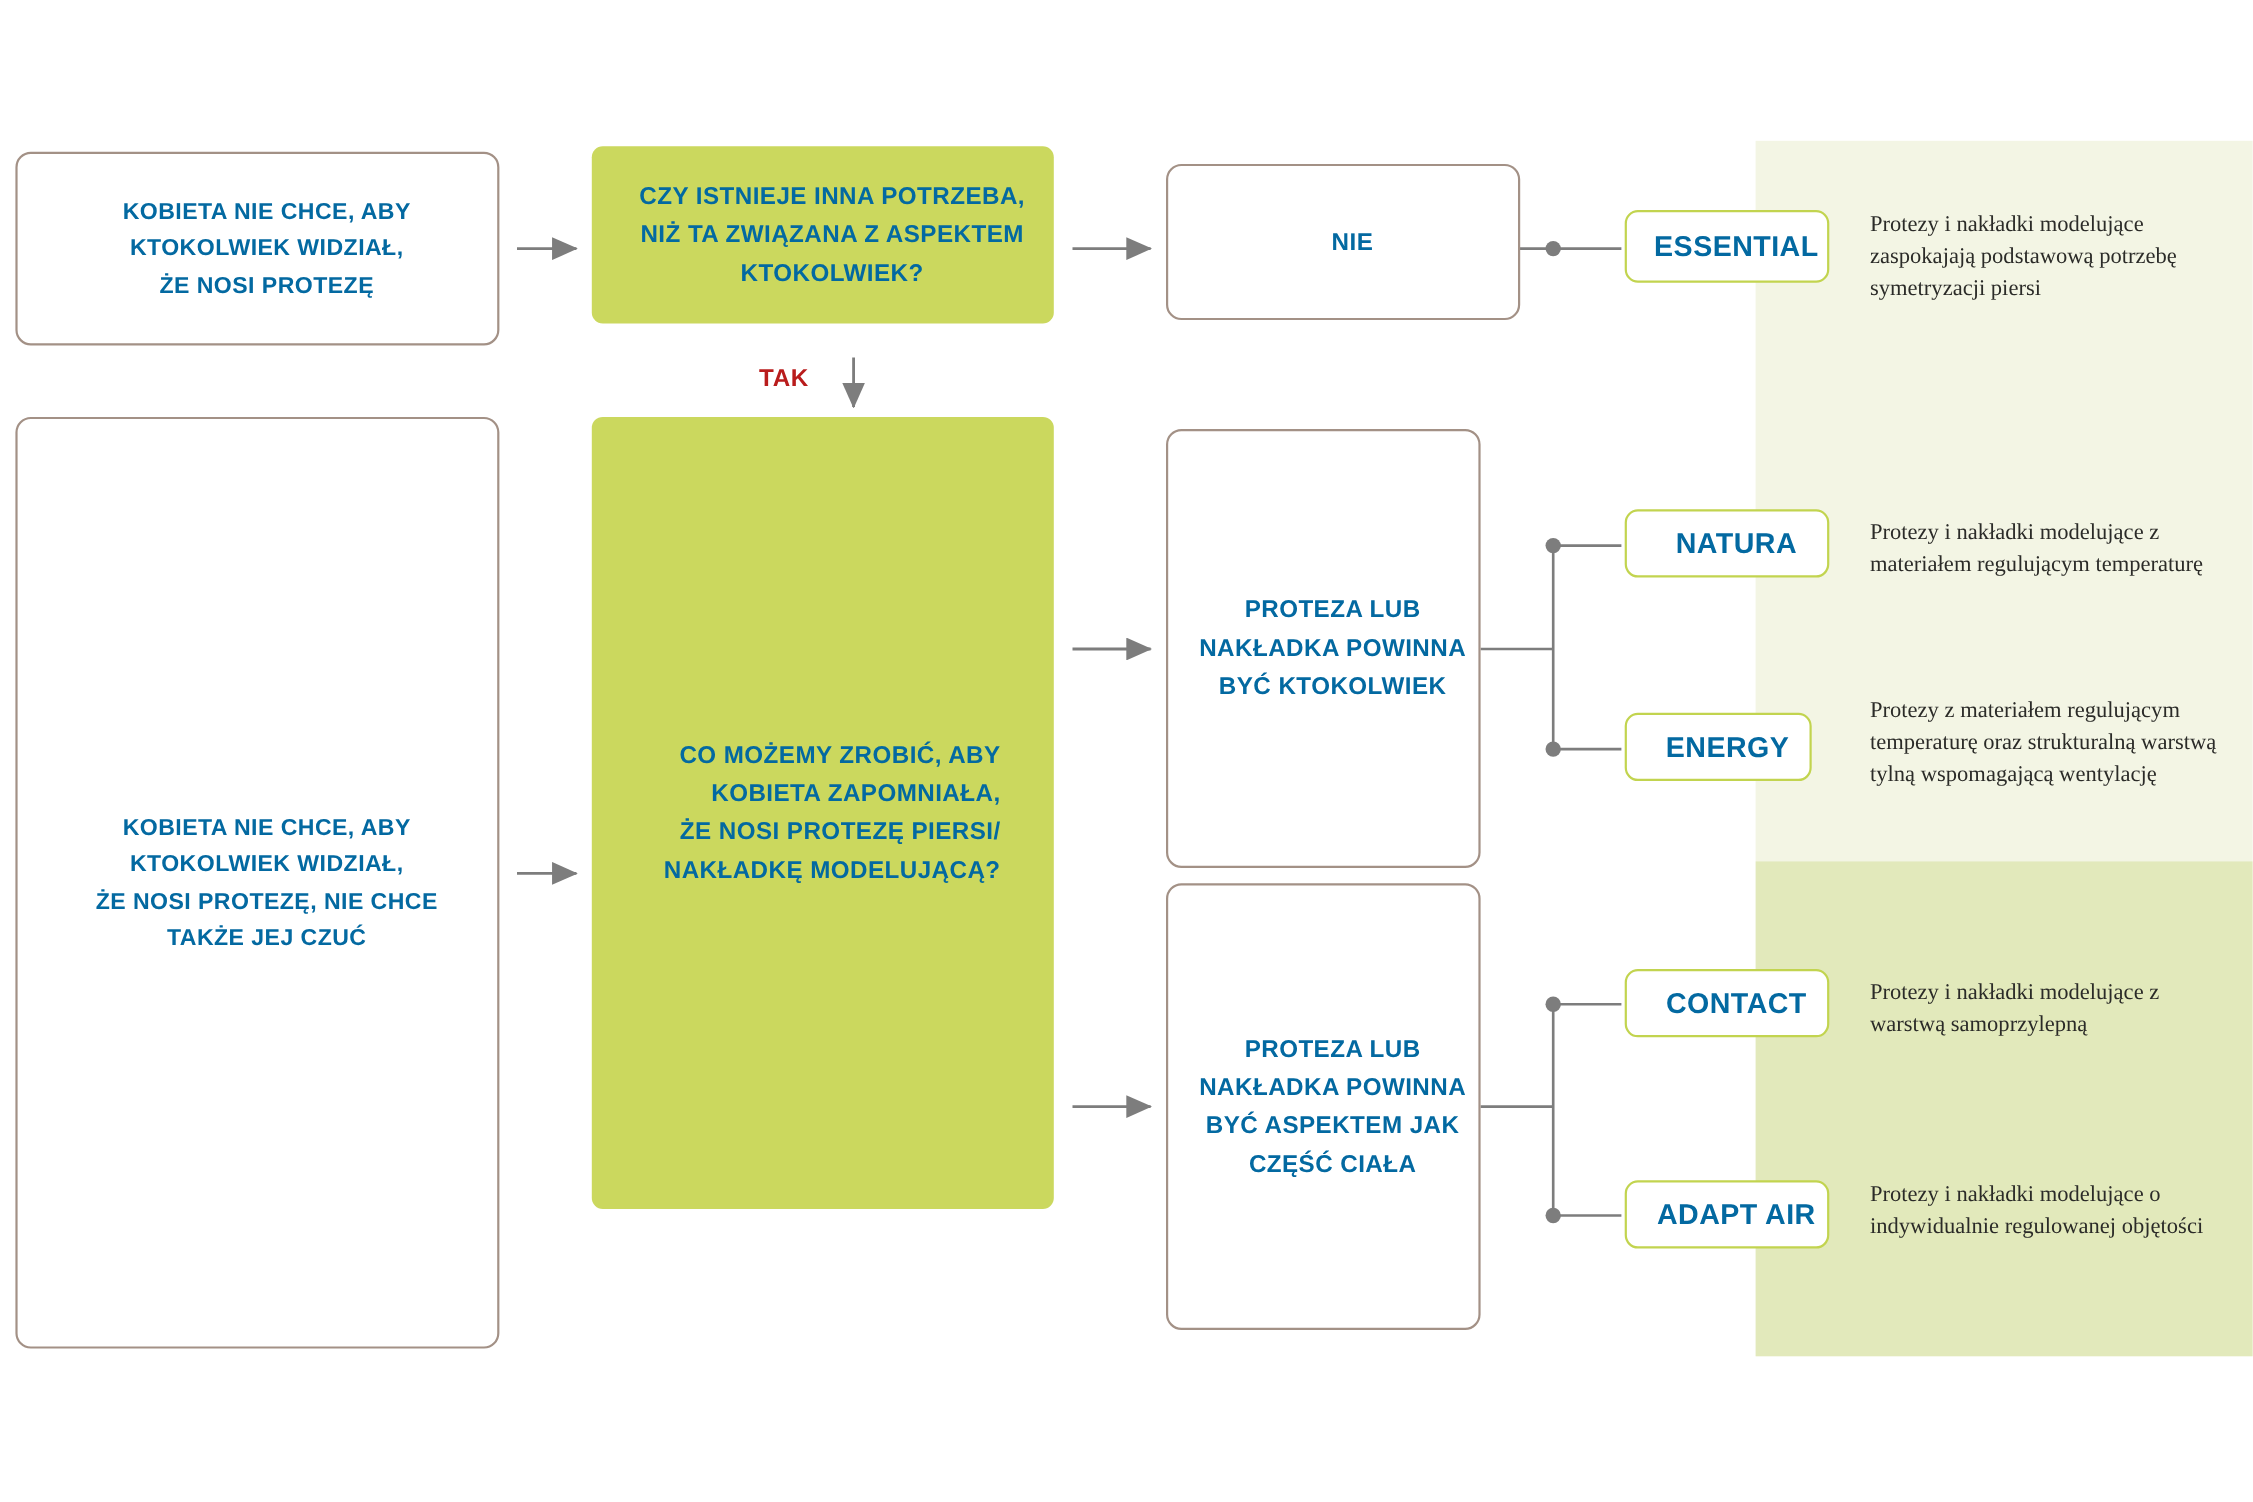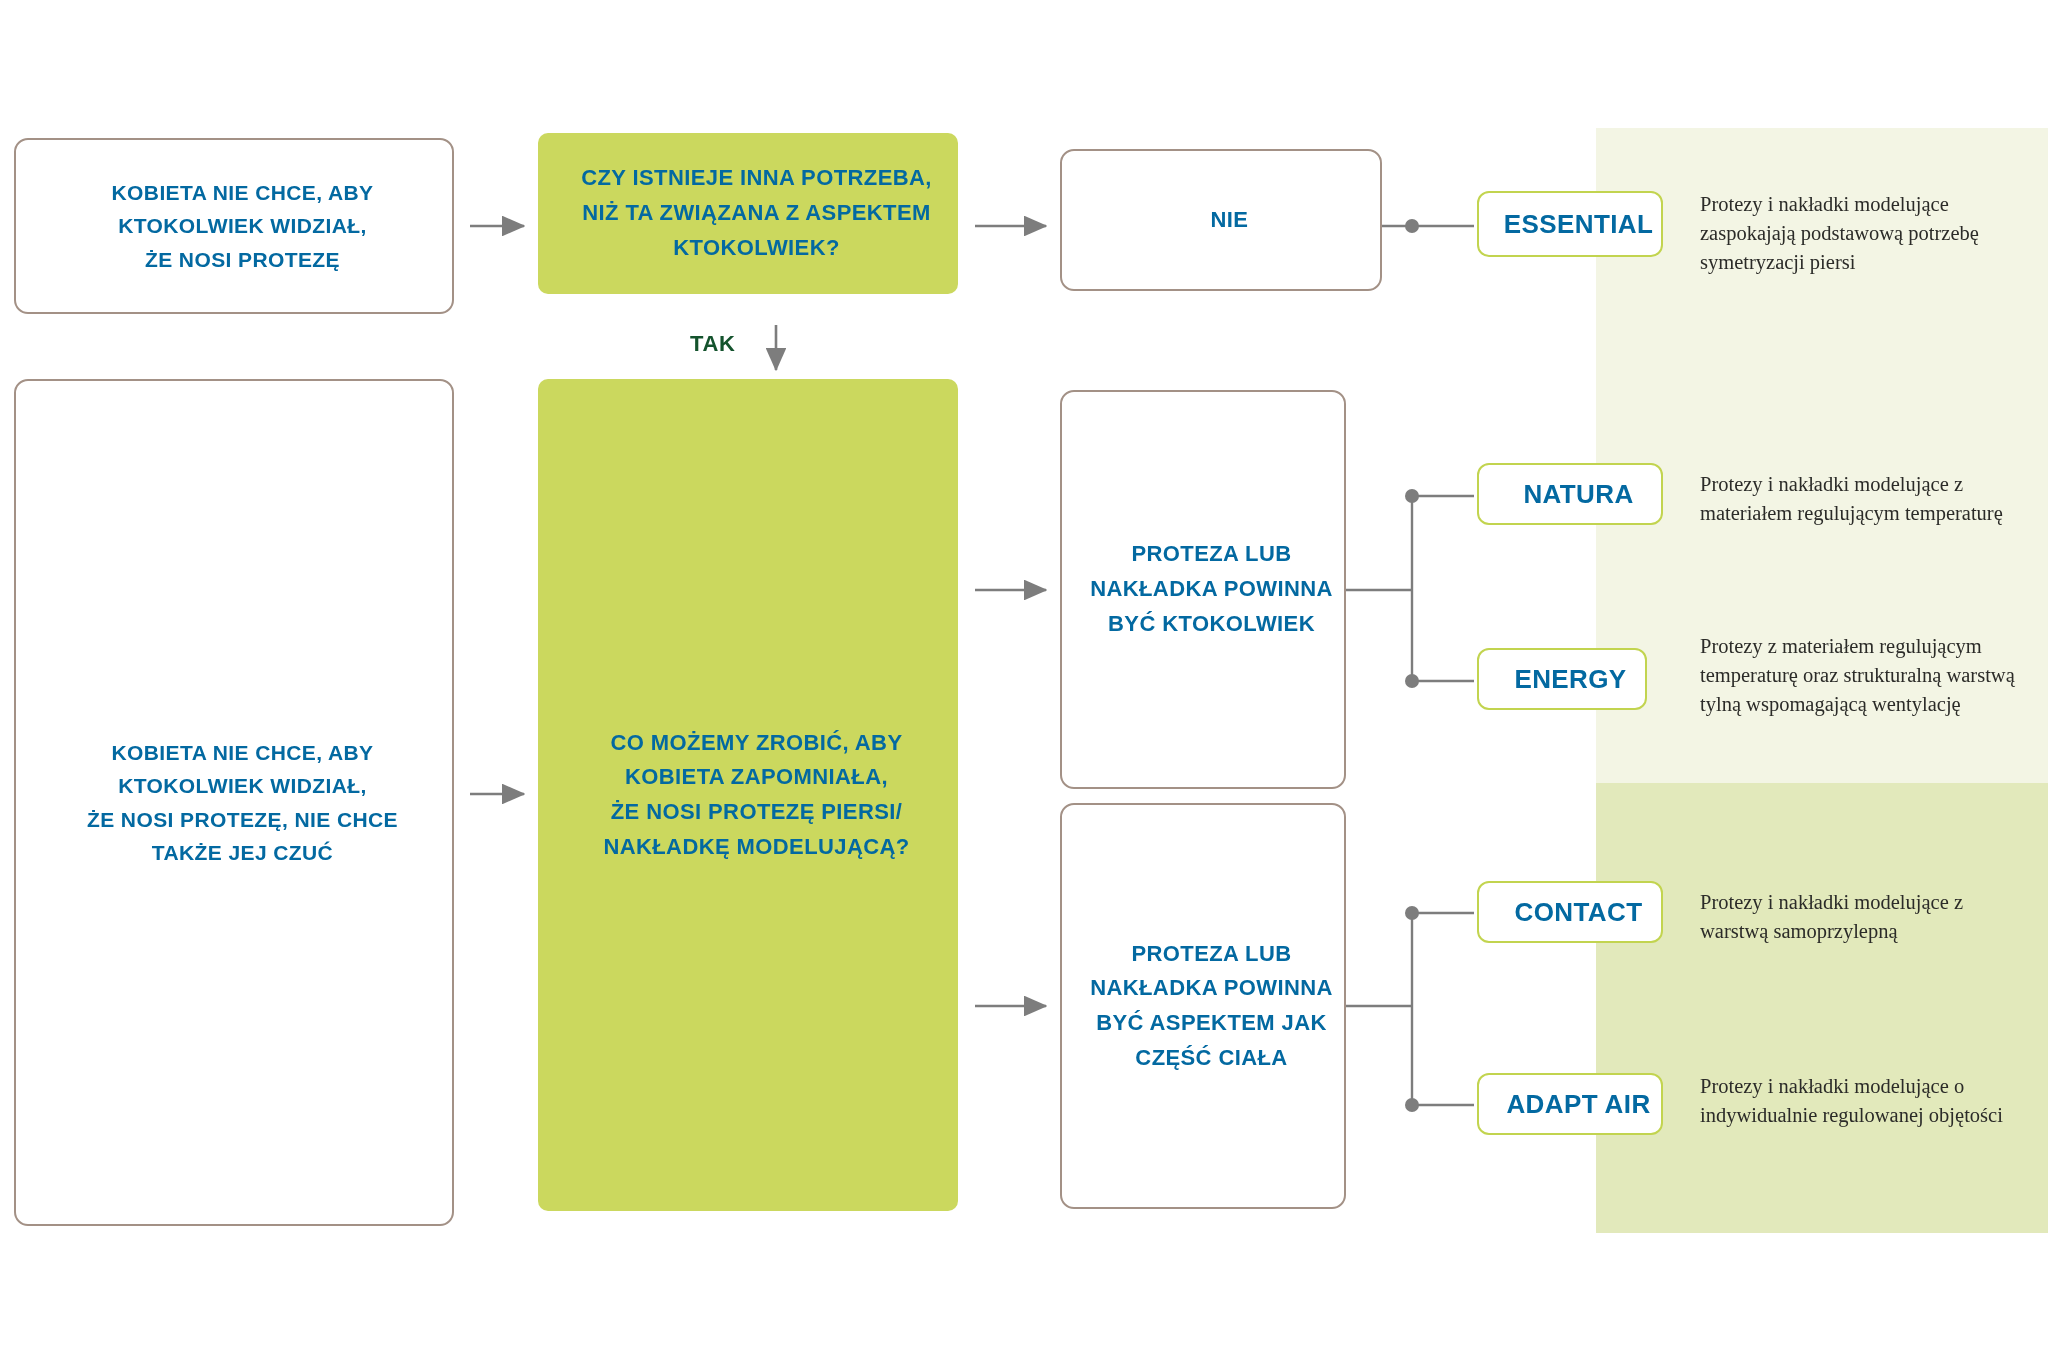--- a/index.html
+++ b/index.html
@@ -67,21 +67,21 @@
   .node-lines {
     display: block;
     line-height: 1.58;
     font-size: 21px;
   }
 
   
   #box-q1        { left: 14px;   top: 138px;  width: 440px;  height: 176px; }
   #box-q2        { left: 14px;   top: 379px;  width: 440px;  height: 847px; }
   #box-decision1 { left: 538px;  top: 133px;  width: 420px;  height: 161px; }
-  #box-decision2 { left: 538px;  top: 379px;  width: 420px;  height: 832px; }
+  #box-decision2 { left: 538px;  top: 379px;  width: 420px;  height: 720px; text-align: right; }
   #box-nie       { left: 1060px; top: 149px;  width: 322px;  height: 142px; }
   #box-natural   { left: 1060px; top: 390px;  width: 286px;  height: 399px; }
   #box-bodypart  { left: 1060px; top: 803px;  width: 286px;  height: 406px; }
 
   #pill-essential { left: 1477px; top: 191px;  width: 186px; height: 66px;  font-size: 26px; }
   #pill-natura    { left: 1477px; top: 463px;  width: 186px; height: 62px;  font-size: 26px; }
   #pill-energy    { left: 1477px; top: 648px;  width: 170px; height: 62px;  font-size: 26px; }
   #pill-contact   { left: 1477px; top: 881px;  width: 186px; height: 62px;  font-size: 26px; }
   #pill-adaptair  { left: 1477px; top: 1073px; width: 186px; height: 62px;  font-size: 26px; }
 
@@ -115,21 +115,21 @@
     pointer-events: none;
   }
 
   
   #tak-label {
     position: absolute;
     left: 690px;
     top: 331px;
     font-size: 22px;
     font-weight: bold;
-    color: #14532d;
+    color: #b91c1c;
     letter-spacing: 0.6px;
   }
 </style>
 </head>
 <body>
 
 <div id="stage">
 
   <div class="bg-panel bg-panel-light"></div>
   <div class="bg-panel bg-panel-dark"></div>

